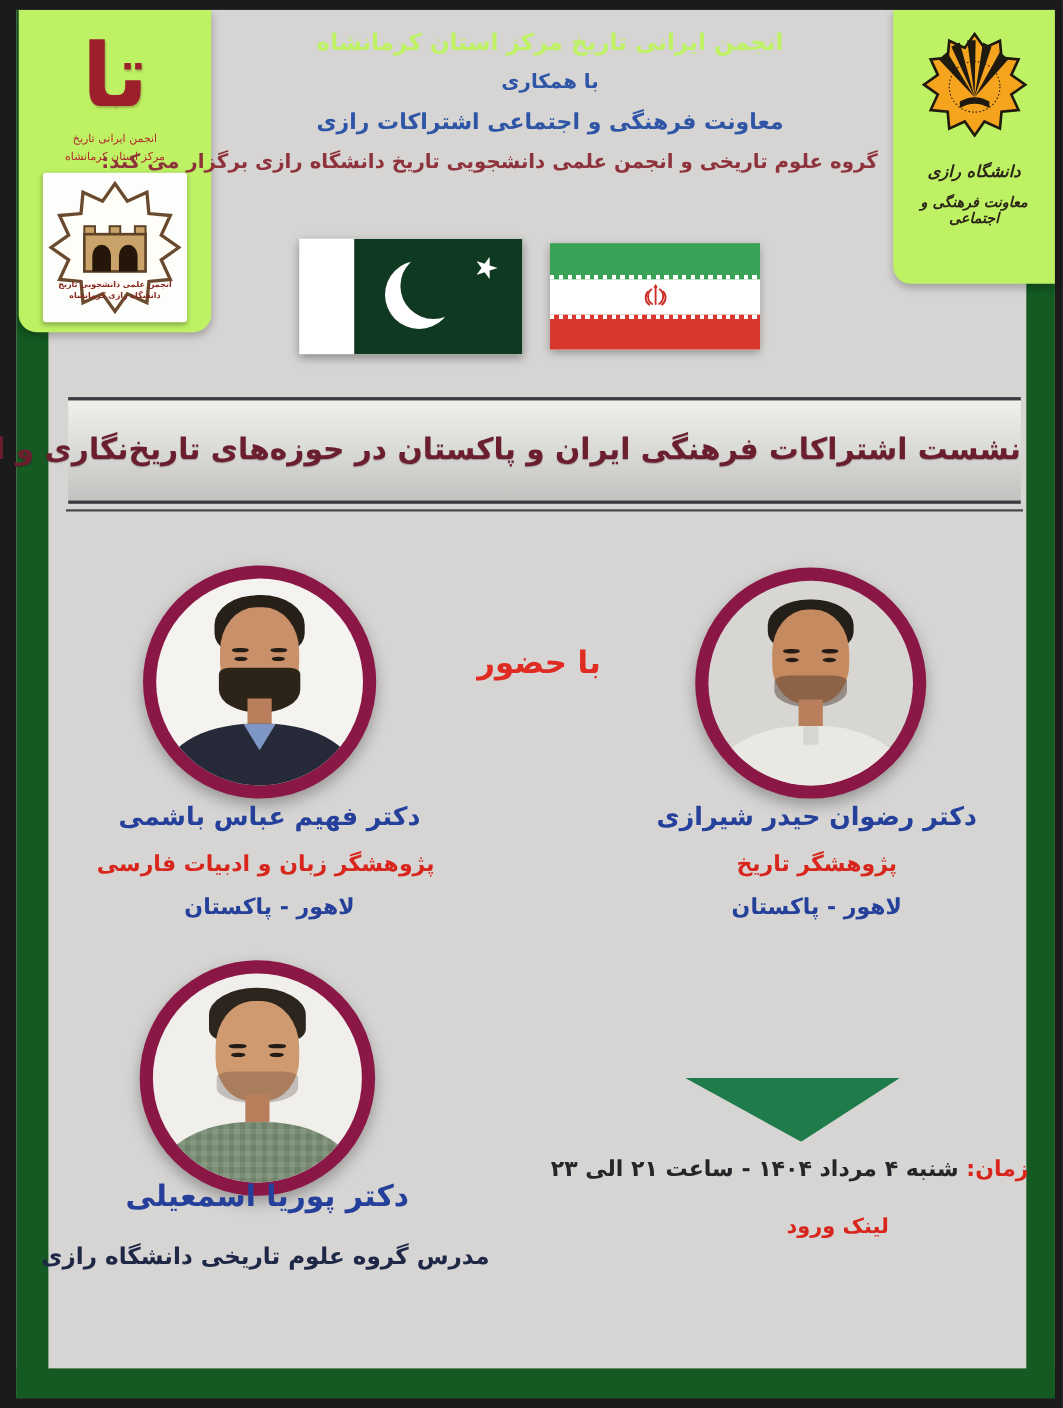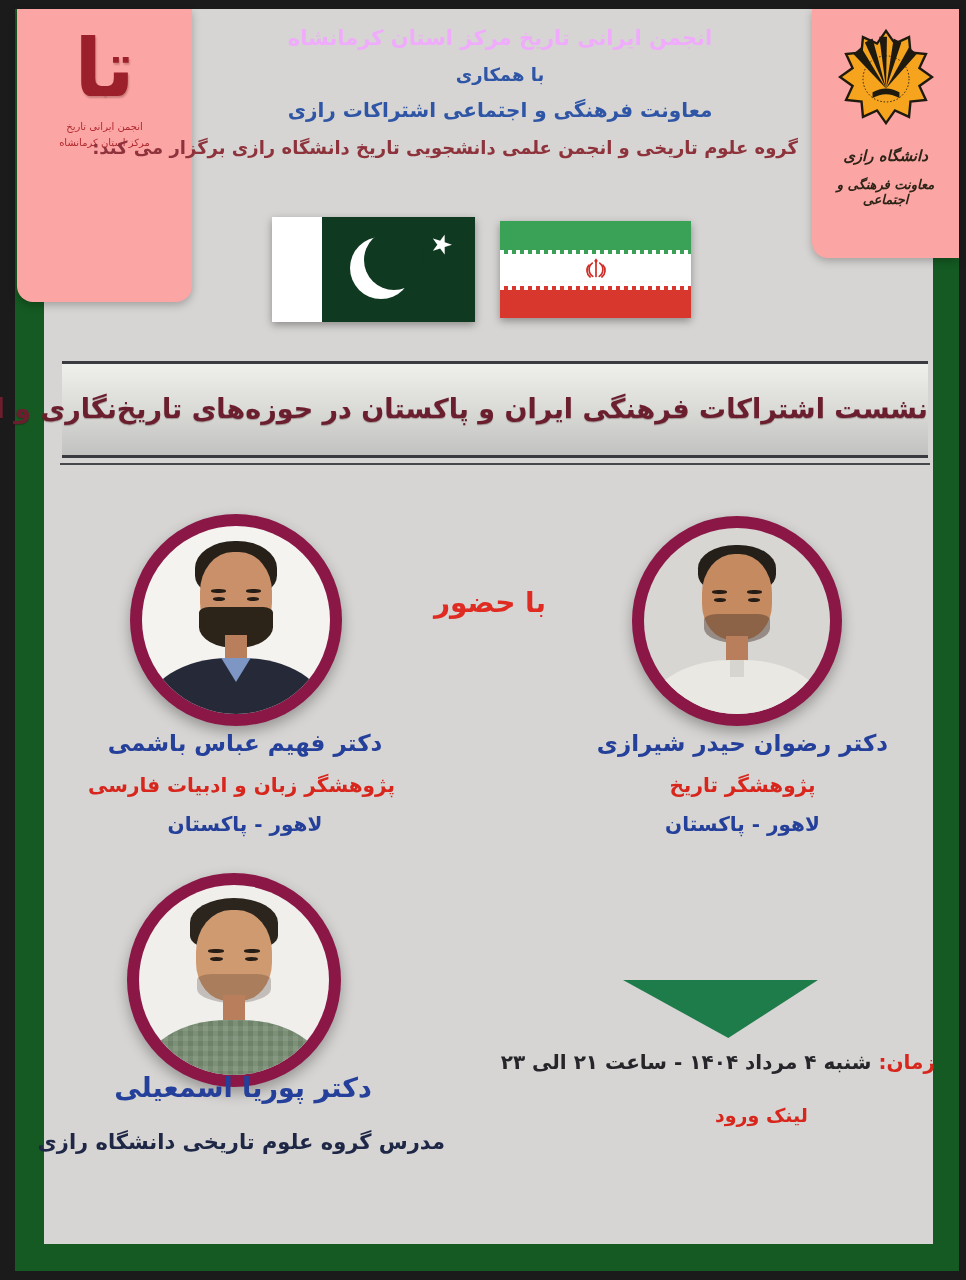--- a/index.html
+++ b/index.html
@@ -5,37 +5,37 @@
   html,body{margin:0;padding:0;background:#111;}
   .poster{position:relative;width:966px;height:1280px;background:#1b1b1b;overflow:hidden;
           font-family:"DejaVu Sans",sans-serif;}
   .paper{position:absolute;left:15px;top:9px;width:944px;height:1262px;background:#d6d5d3;}
   .gstrip{position:absolute;background:#145a22;}
   .gstrip.left{left:15px;top:9px;width:29px;height:1262px;}
   .gstrip.right{left:933px;top:9px;width:26px;height:1262px;}
   .gstrip.bottom{left:15px;top:1244px;width:944px;height:27px;}
 
   
-  .panel{position:absolute;background:#fca5a5;}
+  .panel{position:absolute;background:#bef264;}
   .panel.left{left:17px;top:9px;width:175px;height:293px;border-radius:0 0 16px 16px;box-shadow:0 3px 8px rgba(0,0,0,.25);}
   .panel.right{left:812px;top:9px;width:147px;height:249px;border-radius:0 0 0 16px;box-shadow:0 3px 8px rgba(0,0,0,.25);}
   .monogram{position:absolute;left:0;right:0;top:14px;text-align:center;font-size:80px;line-height:92px;
             font-weight:bold;color:#9c202c;text-shadow:1px 2px 2px rgba(60,0,0,.25);}
   .logo-cap{position:absolute;left:0;right:0;text-align:center;font-weight:normal;color:#b22a2e;font-size:10px;direction:rtl;}
   .cap1{top:112px;} .cap2{top:128px;}
   .sealbox{position:absolute;left:22px;top:148px;width:131px;height:136px;background:#fdfdfb;border-radius:3px;
            box-shadow:0 2px 5px rgba(0,0,0,.3);}
   .sealbox svg{position:absolute;left:5px;top:4px;}
   .razi-emblem{position:absolute;left:26px;top:20px;}
   .razi-line{position:absolute;left:0;right:0;text-align:center;font-weight:bold;color:#2b2417;direction:rtl;font-style:italic;}
   .razi1{top:138px;font-size:15px;} .razi2{top:168px;font-size:13px;}
 
   
   .hline{position:absolute;text-align:center;direction:rtl;font-weight:bold;white-space:nowrap;}
-  .h1{left:200px;width:600px;top:26px;font-size:21px;color:#f0abfc;}
+  .h1{left:200px;width:600px;top:26px;font-size:21px;color:#bef264;}
   .h2{left:200px;width:600px;top:64px;font-size:18px;color:#2e55a6;}
   .h3{left:200px;width:600px;top:98px;font-size:20px;color:#2e55a6;}
   .h4{left:180px;width:618px;top:137px;font-size:18px;color:#8e333c;}
 
   
   .flag{position:absolute;box-shadow:0 3px 8px rgba(0,0,0,.35);overflow:hidden;}
   .pk{left:272px;top:217px;width:203px;height:105px;background:#fff;}
   .pk-green{position:absolute;left:24.5%;top:0;width:75.5%;height:100%;background:#0f3a21;}
   .pk-cres{position:absolute;left:28px;top:20px;width:62px;height:62px;background:#fff;border-radius:50%;}
   .pk-cres::after{content:"";position:absolute;left:14px;top:-7px;width:60px;height:60px;background:#0f3a21;border-radius:50%;}
@@ -112,20 +112,33 @@
 <div class="poster">
   <div class="paper"></div>
   <div class="gstrip left"></div>
   <div class="gstrip right"></div>
   <div class="gstrip bottom"></div>
 
   <div class="panel left">
     <div class="monogram">تا</div>
     <div class="logo-cap cap1">انجمن ایرانی تاریخ</div>
     <div class="logo-cap cap2">مرکز استان کرمانشاه</div>
+    <div class="sealbox">
+      <svg width="121" height="128" viewBox="0 0 100 100">
+        <polygon points="98,50 84.8,59.3 91.6,74 75.5,75.5 74,91.6 59.3,84.8 50,98 40.7,84.8 26,91.6 24.5,75.5 8.4,74 15.2,59.3 2,50 15.2,40.7 8.4,26 24.5,24.5 26,8.4 40.7,15.2 50,2 59.3,15.2 74,8.4 75.5,24.5 91.6,26 84.8,40.7" fill="#fffdf8" stroke="#6a4a2e" stroke-width="2.5"></polygon>
+        <rect x="27" y="34" width="8" height="8" fill="#caa36a" stroke="#5d4328" stroke-width="1.5"></rect>
+        <rect x="46" y="34" width="8" height="8" fill="#caa36a" stroke="#5d4328" stroke-width="1.5"></rect>
+        <rect x="65" y="34" width="8" height="8" fill="#caa36a" stroke="#5d4328" stroke-width="1.5"></rect>
+        <rect x="27" y="40" width="46" height="28" fill="#caa36a" stroke="#5d4328" stroke-width="2"></rect>
+        <path d="M33,68 v-12 a7,8 0 0 1 14,0 v12 z" fill="#241709"></path>
+        <path d="M53,68 v-12 a7,8 0 0 1 14,0 v12 z" fill="#241709"></path>
+        <text x="50" y="80" font-size="6" font-weight="bold" text-anchor="middle" fill="#8a2a20">انجمن علمی دانشجویی تاریخ</text>
+        <text x="50" y="88" font-size="6" font-weight="bold" text-anchor="middle" fill="#8a2a20">دانشگاه رازی کرمانشاه</text>
+      </svg>
+    </div>
   </div>
 
   <div class="panel right">
     <svg class="razi-emblem" width="96" height="96" viewBox="0 0 100 100">
       <polygon points="98,50 84.8,59.3 91.6,74 75.5,75.5 74,91.6 59.3,84.8 50,98 40.7,84.8 26,91.6 24.5,75.5 8.4,74 15.2,59.3 2,50 15.2,40.7 8.4,26 24.5,24.5 26,8.4 40.7,15.2 50,2 59.3,15.2 74,8.4 75.5,24.5 91.6,26 84.8,40.7" fill="#f6a41e" stroke="#1f1a10" stroke-width="2.5"></polygon>
       <circle cx="50" cy="52" r="24" fill="none" stroke="#1f1a10" stroke-width="1" stroke-dasharray="1.5,2"></circle>
       <polygon points="50,62 16,26 24,19" fill="#1f1a10"></polygon>
       <polygon points="50,62 28,14 36,10" fill="#1f1a10"></polygon>
       <polygon points="50,62 43,8 51,8" fill="#1f1a10"></polygon>
       <polygon points="50,62 58,10 66,14" fill="#1f1a10"></polygon>

